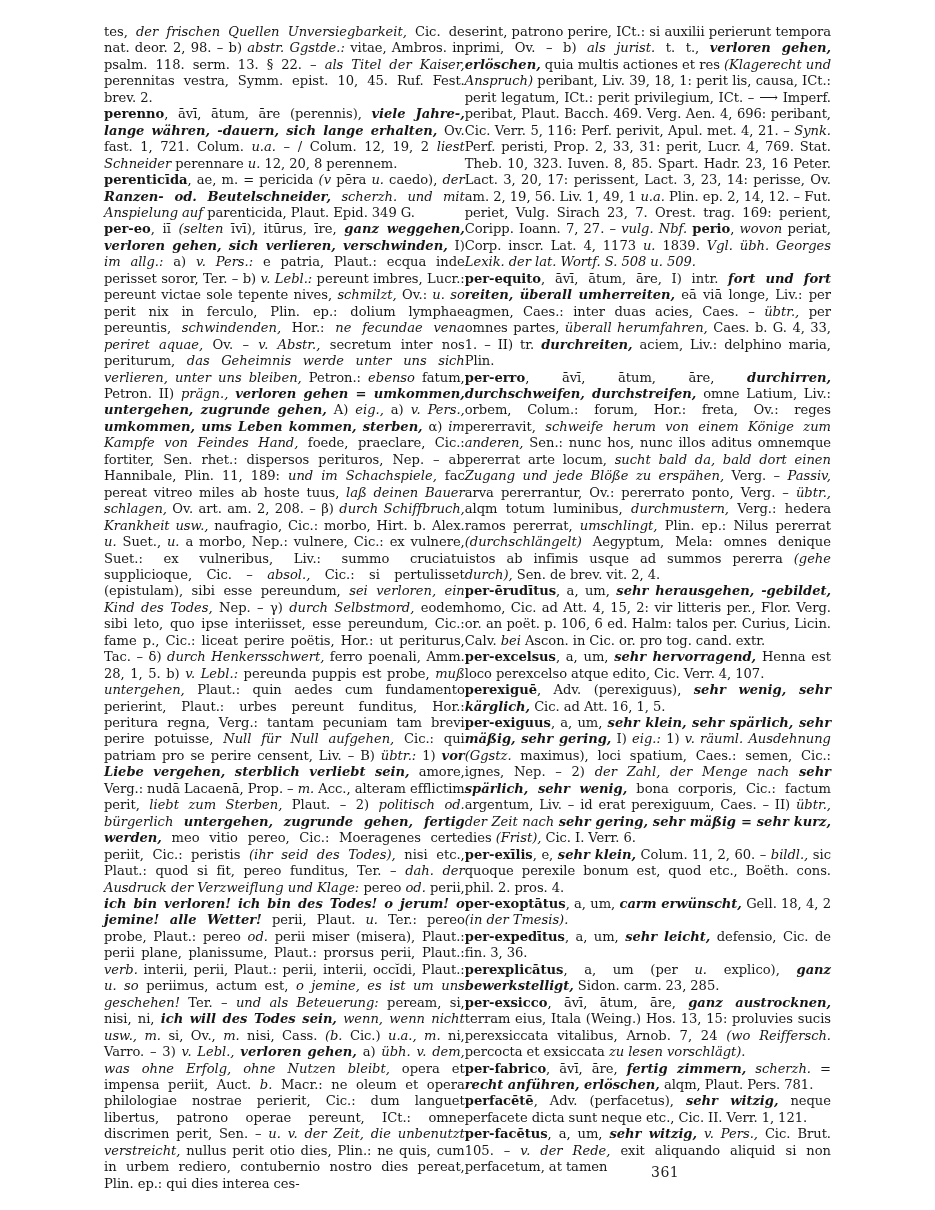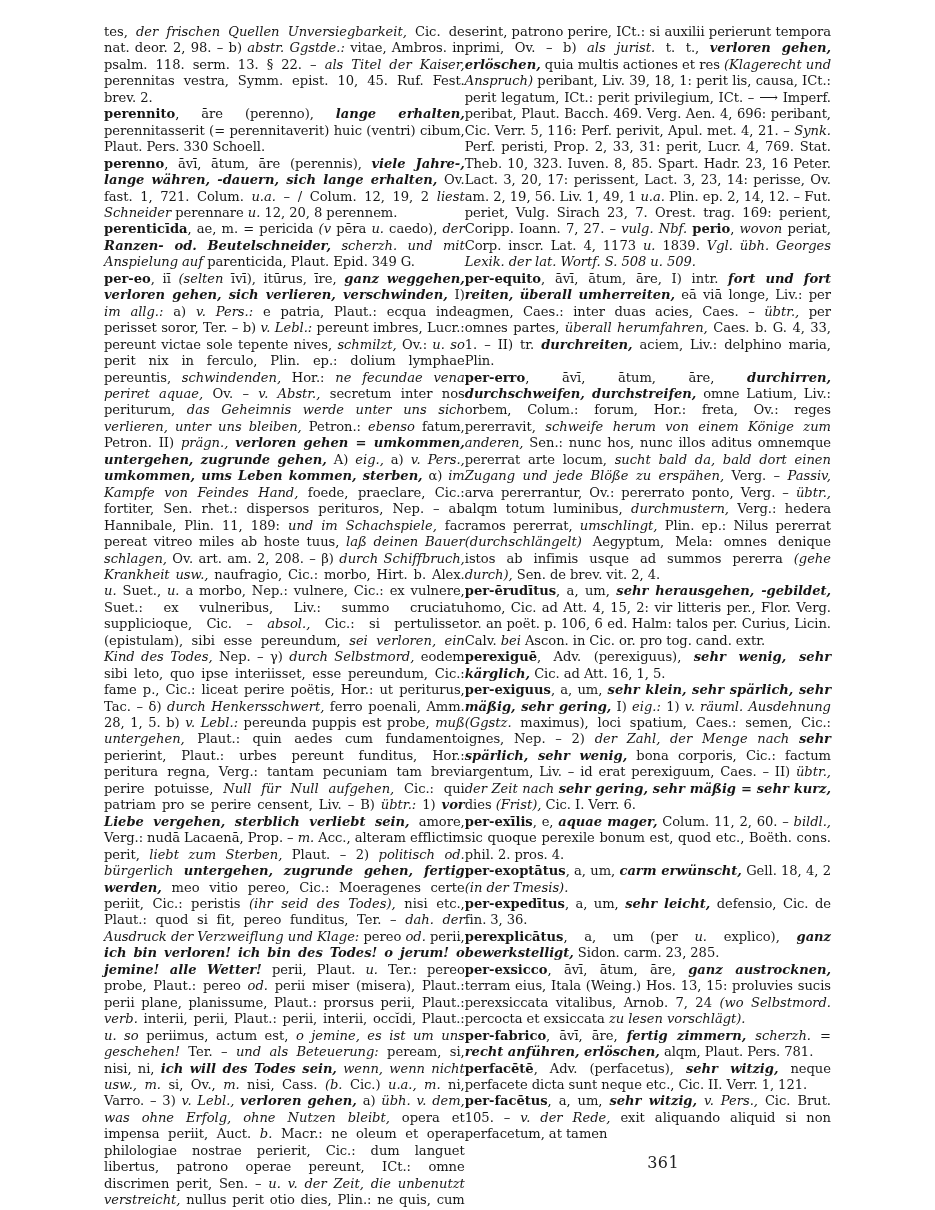--- a/index.html
+++ b/index.html
@@ -49,22 +49,22 @@
     margin: 0;
     padding: 0;
     hyphens: manual;
     word-spacing: -0.1px;
     letter-spacing: -0.03px;
   }
 
   .pagenum {
     position: absolute;
     right: 104px;
-    bottom: 38px;
-    font-size: 16px;
+    bottom: 30px;
+    font-size: 14px;
     font-family: "DejaVu Serif", "Liberation Serif", serif;
     color: #222;
     letter-spacing: 0.4px;
   }
   
   .scan-tint {
     position: absolute;
     inset: 0;
     pointer-events: none;
     background: rgba(250,250,248,0.0);
@@ -72,38 +72,38 @@
 </style>
 </head>
 <body>
 
 <div class="page">
 
   <div class="columns">
 
     <div class="col col-left">
       <p class="entry">tes, <i>der frischen Quellen Unversiegbarkeit,</i> Cic. de nat. deor. 2, 98. – b) <i>abstr. Ggstde.:</i> vitae, Ambros. in psalm. 118. serm. 13. § 22. – <i>als Titel der Kaiser,</i> perennitas vestra, Symm. epist. 10, 45. Ruf. Fest. brev. 2.</p>
-      <p class="entry"><b>perennito</b>, āre (perenno), <b><i>lange erhalten,</i></b> perennitasserit (= perennitaverit) huic (ventri) cibum, Plaut. Pers. 330 Schoell.</p>
       <p class="entry"><b>perenno</b>, āvī, ātum, āre (perennis), <b><i>viele Jahre-, lange währen, -dauern, sich lange erhalten,</i></b> Ov. fast. 1, 721. Colum. <i>u.a.</i> – / Colum. 12, 19, 2 <i>liest Schneider</i> perennare <i>u.</i> 12, 20, 8 perennem.</p>
       <p class="entry"><b>perenticīda</b>, ae, m. = pericida <i>(v</i> pēra <i>u.</i> caedo), <i>der</i> <b><i>Ranzen- od. Beutelschneider,</i></b> <i>scherzh. und mit Anspielung auf</i> parenticida, Plaut. Epid. 349 G.</p>
       <p class="entry"><b>per-eo</b>, iī <i>(selten</i> īvī), itūrus, īre, <b><i>ganz weggehen, verloren gehen, sich verlieren, verschwinden,</i></b> I) <i>im allg.:</i> a) <i>v. Pers.:</i> e patria, Plaut.: ecqua inde perisset soror, Ter. – b) <i>v. Lebl.:</i> pereunt imbres, Lucr.: pereunt victae sole tepente nives, <i>schmilzt,</i> Ov.: <i>u. so</i> perit nix in ferculo, Plin. ep.: dolium lymphae pereuntis, <i>schwindenden,</i> Hor.: <i>ne fecundae vena periret aquae,</i> Ov. – <i>v. Abstr.,</i> secretum inter nos periturum, <i>das Geheimnis werde unter uns sich verlieren, unter uns bleiben,</i> Petron.: <i>ebenso</i> fatum, Petron. II) <i>prägn.,</i> <b><i>verloren gehen = umkommen, untergehen, zugrunde gehen,</i></b> A) <i>eig.,</i> a) <i>v. Pers.,</i> <b><i>umkommen, ums Leben kommen, sterben,</i></b> α) <i>im Kampfe von Feindes Hand,</i> foede, praeclare, Cic.: fortiter, Sen. rhet.: dispersos perituros, Nep. – ab Hannibale, Plin. 11, 189: <i>und im Schachspiele,</i> fac pereat vitreo miles ab hoste tuus, <i>laß deinen Bauer schlagen,</i> Ov. art. am. 2, 208. – β) <i>durch Schiffbruch, Krankheit usw.,</i> naufragio, Cic.: morbo, Hirt. b. Alex. <i>u.</i> Suet., <i>u.</i> a morbo, Nep.: vulnere, Cic.: ex vulnere, Suet.: ex vulneribus, Liv.: summo cruciatu supplicioque, Cic. – <i>absol.,</i> Cic.: si pertulisset (epistulam), sibi esse pereundum, <i>sei verloren, ein Kind des Todes,</i> Nep. – γ) <i>durch Selbstmord,</i> eodem sibi leto, quo ipse interiisset, esse pereundum, Cic.: fame p., Cic.: liceat perire poëtis, Hor.: ut periturus, Tac. – δ) <i>durch Henkersschwert,</i> ferro poenali, Amm. 28, 1, 5. b) <i>v. Lebl.:</i> pereunda puppis est probe, <i>muß untergehen,</i> Plaut.: quin aedes cum fundamento perierint, Plaut.: urbes pereunt funditus, Hor.: peritura regna, Verg.: tantam pecuniam tam brevi perire potuisse, <i>Null für Null aufgehen,</i> Cic.: qui patriam pro se perire censent, Liv. – B) <i>übtr.:</i> 1) <b><i>vor Liebe vergehen, sterblich verliebt sein,</i></b> amore, Verg.: nudā Lacaenā, Prop. – <i>m.</i> Acc., alteram efflictim perit, <i>liebt zum Sterben,</i> Plaut. – 2) <i>politisch od. bürgerlich</i> <b><i>untergehen, zugrunde gehen, fertig werden,</i></b> meo vitio pereo, Cic.: Moeragenes certe periit, Cic.: peristis <i>(ihr seid des Todes),</i> nisi etc., Plaut.: quod si fit, pereo funditus, Ter. – <i>dah. der Ausdruck der Verzweiflung und Klage:</i> pereo <i>od.</i> perii, <b><i>ich bin verloren! ich bin des Todes! o jerum! o jemine! alle Wetter!</i></b> perii, Plaut. <i>u.</i> Ter.: pereo probe, Plaut.: pereo <i>od.</i> perii miser (misera), Plaut.: perii plane, planissume, Plaut.: prorsus perii, Plaut.: <i>verb.</i> interii, perii, Plaut.: perii, interii, occĭdi, Plaut.: <i>u. so</i> periimus, actum est, <i>o jemine, es ist um uns geschehen!</i> Ter. – <i>und als Beteuerung:</i> peream, si, nisi, ni, <b><i>ich will des Todes sein,</i></b> <i>wenn, wenn nicht usw., m.</i> si, Ov., <i>m.</i> nisi, Cass. <i>(b.</i> Cic.) <i>u.a., m.</i> ni, Varro. – 3) <i>v. Lebl.,</i> <b><i>verloren gehen,</i></b> a) <i>übh. v. dem, was ohne Erfolg, ohne Nutzen bleibt,</i> opera et impensa periit, Auct. <i>b.</i> Macr.: ne oleum et opera philologiae nostrae perierit, Cic.: dum languet libertus, patrono operae pereunt, ICt.: omne discrimen perit, Sen. – <i>u. v. der Zeit, die unbenutzt verstreicht,</i> nullus perit otio dies, Plin.: ne quis, cum in urbem rediero, contubernio nostro dies pereat, Plin. ep.: qui dies interea ces-</p>
     </div>
 
     <div class="col col-right">
       <p class="entry">serint, patrono perire, ICt.: si auxilii perierunt tempora primi, Ov. – b) <i>als jurist.</i> t. t., <b><i>verloren gehen, erlöschen,</i></b> quia multis actiones et res <i>(Klagerecht und Anspruch)</i> peribant, Liv. 39, 18, 1: perit lis, causa, ICt.: perit legatum, ICt.: perit privilegium, ICt. – ⟶ Imperf. peribat, Plaut. Bacch. 469. Verg. Aen. 4, 696: peribant, Cic. Verr. 5, 116: Perf. perivit, Apul. met. 4, 21. – <i>Synk.</i> Perf. peristi, Prop. 2, 33, 31: perit, Lucr. 4, 769. Stat. Theb. 10, 323. Iuven. 8, 85. Spart. Hadr. 23, 16 Peter. Lact. 3, 20, 17: perissent, Lact. 3, 23, 14: perisse, Ov. am. 2, 19, 56. Liv. 1, 49, 1 <i>u.a.</i> Plin. ep. 2, 14, 12. – Fut. periet, Vulg. Sirach 23, 7. Orest. trag. 169: perient, Coripp. Ioann. 7, 27. – <i>vulg. Nbf.</i> <b>perio</b>, <i>wovon</i> periat, Corp. inscr. Lat. 4, 1173 <i>u.</i> 1839. <i>Vgl. übh. Georges Lexik. der lat. Wortf. S. 508 u. 509.</i></p>
       <p class="entry"><b>per-equito</b>, āvī, ātum, āre, I) intr. <b><i>fort und fort reiten, überall umherreiten,</i></b> eā viā longe, Liv.: per agmen, Caes.: inter duas acies, Caes. – <i>übtr.,</i> per omnes partes, <i>überall herumfahren,</i> Caes. b. G. 4, 33, 1. – II) tr. <b><i>durchreiten,</i></b> aciem, Liv.: delphino maria, Plin.</p>
       <p class="entry"><b>per-erro</b>, āvī, ātum, āre, <b><i>durchirren, durchschweifen, durchstreifen,</i></b> omne Latium, Liv.: orbem, Colum.: forum, Hor.: freta, Ov.: reges pererravit, <i>schweife herum von einem Könige zum anderen,</i> Sen.: nunc hos, nunc illos aditus omnemque pererrat arte locum, <i>sucht bald da, bald dort einen Zugang und jede Blöße zu erspähen,</i> Verg. – <i>Passiv,</i> arva pererrantur, Ov.: pererrato ponto, Verg. – <i>übtr.,</i> alqm totum luminibus, <i>durchmustern,</i> Verg.: hedera ramos pererrat, <i>umschlingt,</i> Plin. ep.: Nilus pererrat <i>(durchschlängelt)</i> Aegyptum, Mela: omnes denique istos ab infimis usque ad summos pererra <i>(gehe durch),</i> Sen. de brev. vit. 2, 4.</p>
       <p class="entry"><b>per-ērudītus</b>, a, um, <b><i>sehr herausgehen, -gebildet,</i></b> homo, Cic. ad Att. 4, 15, 2: vir litteris per., Flor. Verg. or. an poët. p. 106, 6 ed. Halm: talos per. Curius, Licin. Calv. <i>bei</i> Ascon. in Cic. or. pro tog. cand. extr.</p>
+      <p class="entry"><b>per-excelsus</b>, a, um, <b><i>sehr hervorragend,</i></b> Henna est loco perexcelso atque edito, Cic. Verr. 4, 107.</p>
       <p class="entry"><b>perexiguē</b>, Adv. (perexiguus), <b><i>sehr wenig, sehr kärglich,</i></b> Cic. ad Att. 16, 1, 5.</p>
       <p class="entry"><b>per-exiguus</b>, a, um, <b><i>sehr klein, sehr spärlich, sehr mäßig, sehr gering,</i></b> I) <i>eig.:</i> 1) <i>v. räuml. Ausdehnung (Ggstz.</i> maximus), loci spatium, Caes.: semen, Cic.: ignes, Nep. – 2) <i>der Zahl, der Menge nach</i> <b><i>sehr spärlich, sehr wenig,</i></b> bona corporis, Cic.: factum argentum, Liv. – id erat perexiguum, Caes. – II) <i>übtr., der Zeit nach</i> <b><i>sehr gering, sehr mäßig = sehr kurz,</i></b> dies <i>(Frist),</i> Cic. I. Verr. 6.</p>
-      <p class="entry"><b>per-exīlis</b>, e, <b><i>aquae mager,</i></b> Colum. 11, 2, 60. – <i>bildl.,</i> sic quoque perexile bonum est, quod etc., Boëth. cons. phil. 2. pros. 4.</p>
+      <p class="entry"><b>per-exīlis</b>, e, <b><i>sehr klein,</i></b> Colum. 11, 2, 60. – <i>bildl.,</i> sic quoque perexile bonum est, quod etc., Boëth. cons. phil. 2. pros. 4.</p>
       <p class="entry"><b>per-exoptātus</b>, a, um, <b><i>carm erwünscht,</i></b> Gell. 18, 4, 2 <i>(in der Tmesis).</i></p>
       <p class="entry"><b>per-expedītus</b>, a, um, <b><i>sehr leicht,</i></b> defensio, Cic. de fin. 3, 36.</p>
       <p class="entry"><b>perexplicātus</b>, a, um (per <i>u.</i> explico), <b><i>ganz bewerkstelligt,</i></b> Sidon. carm. 23, 285.</p>
-      <p class="entry"><b>per-exsicco</b>, āvī, ātum, āre, <b><i>ganz austrocknen,</i></b> terram eius, Itala (Weing.) Hos. 13, 15: proluvies sucis perexsiccata vitalibus, Arnob. 7, 24 <i>(wo Selbstmord.</i> percocta et exsiccata <i>zu lesen vorschlägt).</i></p>
+      <p class="entry"><b>per-exsicco</b>, āvī, ātum, āre, <b><i>ganz austrocknen,</i></b> terram eius, Itala (Weing.) Hos. 13, 15: proluvies sucis perexsiccata vitalibus, Arnob. 7, 24 <i>(wo Reiffersch.</i> percocta et exsiccata <i>zu lesen vorschlägt).</i></p>
       <p class="entry"><b>per-fabrico</b>, āvī, āre, <b><i>fertig zimmern,</i></b> <i>scherzh.</i> = <b><i>recht anführen, erlöschen,</i></b> alqm, Plaut. Pers. 781.</p>
       <p class="entry"><b>perfacētē</b>, Adv. (perfacetus), <b><i>sehr witzig,</i></b> neque perfacete dicta sunt neque etc., Cic. II. Verr. 1, 121.</p>
       <p class="entry"><b>per-facētus</b>, a, um, <b><i>sehr witzig,</i></b> <i>v. Pers.,</i> Cic. Brut. 105. – <i>v. der Rede,</i> exit aliquando aliquid si non perfacetum, at tamen</p>
     </div>
 
   </div>
 
   <div class="pagenum">361</div>
 
   <div class="scan-tint"></div>

